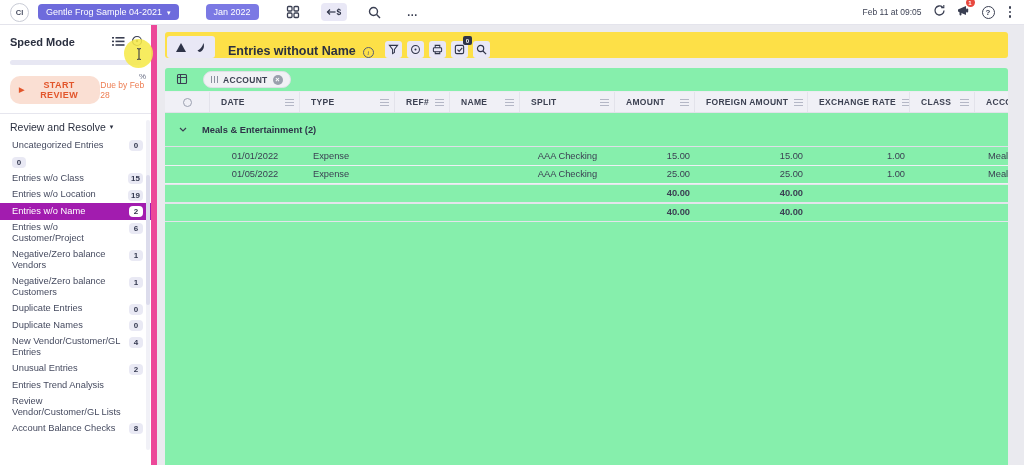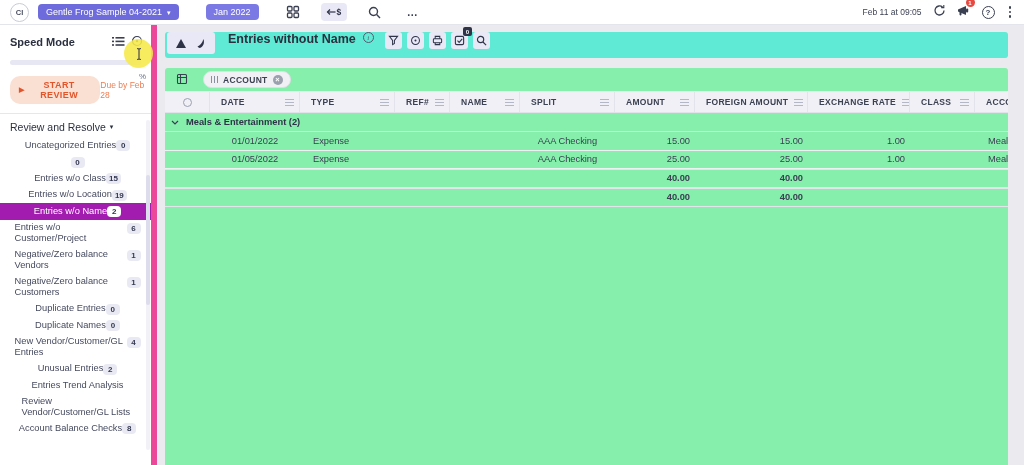--- a/index.html
+++ b/index.html
@@ -31,55 +31,55 @@
   .progress { margin:5px 10px 0 10px; height:5px; background:#e7e7f3; border-radius:3px; position:relative; }
   .pct-label { position:absolute; top:47px; right:5px; font-size:8px; color:#6a6f85; }
   .review-row { display:flex; align-items:center; margin:11px 4px 0 10px; }
   .start-btn { background:#fadfd3; color:#e2552b; border:none; border-radius:10px; font-family:inherit; font-size:9px; font-weight:bold; letter-spacing:.4px; padding:4px 12px 4px 9px; display:flex; align-items:center; gap:5px; cursor:pointer; }
   .play { font-size:7px; }
   .due { margin-left:auto; font-size:8.5px; color:#ed7d52; }
   .sb-divider { border-top:1px solid #e6e6ee; margin-top:9px; }
   .section-title { font-size:10.5px; font-weight:normal; color:#2b3040; padding:7px 10px 4px 10px; display:flex; align-items:center; gap:4px; }
   .sb-caret { font-size:7px; color:#2b3040; }
   .sb-list { }
-  .sb-item { display:flex; justify-content:center; align-items:flex-start; padding:2.5px 8px 2.5px 12px; font-size:9.3px; color:#454a5f; line-height:11px; cursor:pointer; }
+  .sb-item { display:flex; justify-content:space-between; align-items:flex-start; padding:2.5px 8px 2.5px 12px; font-size:9.3px; color:#454a5f; line-height:11px; cursor:pointer; }
   .sb-item .lbl { max-width:112px; }
   .sb-item .cnt { min-width:14px; text-align:center; background:#e9e9f4; color:#343950; border-radius:4px; font-size:8px; font-weight:bold; padding:1px 3px; line-height:9px; margin-top:0.5px; }
   .sb-item.selected { background:#a21caf; color:#fff; }
   .sb-item.selected .cnt { background:#fff; color:#2e3348; }
   .sb-scroll { position:absolute; right:1px; top:95px; bottom:15px; width:4px; background:#f1f1f7; border-radius:2px; }
   .sb-thumb { position:absolute; right:1px; top:150px; height:130px; width:4px; background:#dcdcec; border-radius:2px; }
 
   
   .cursor-hl { position:absolute; left:124px; top:39px; width:29px; height:29px; border-radius:50%; background:rgba(246,233,74,.88); z-index:40; display:flex; align-items:center; justify-content:center; pointer-events:none; }
 
   
   .main { position:absolute; left:157px; top:25px; right:0; bottom:0; }
-  .toolbar-card { position:absolute; left:8px; top:7px; width:843px; height:26px; background:#5eead4; border-radius:3px; display:flex; align-items:flex-start; padding:0 8px 0 2px; }
+  .toolbar-card { position:absolute; left:8px; top:7px; width:843px; height:26px; background:#fde047; border-radius:3px; display:flex; align-items:flex-end; padding:0 8px 0 2px; }
   .tool-left { width:48px; height:22px; background:#e9e8f6; border-radius:3px; display:flex; align-items:center; justify-content:center; gap:9px; }
   .main-title { font-size:12.5px; font-weight:bold; color:#2b3040; margin-left:13px; }
   .info-circle { width:11px; height:11px; border:1px solid #565b70; border-radius:50%; font-size:7px; color:#565b70; display:flex; align-items:center; justify-content:center; margin-left:7px; font-style:italic; font-family:"Liberation Serif",serif; }
   .tb-icons { display:flex; align-items:center; gap:5px; margin-left:11px; }
   .sq-btn { width:17px; height:17px; background:#e9e8f6; border-radius:3px; display:flex; align-items:center; justify-content:center; position:relative; cursor:pointer; }
   .dark-badge { position:absolute; top:-5px; right:-4px; min-width:9px; height:9px; background:#2e3348; color:#fff; font-size:6px; border-radius:2px; display:flex; align-items:center; justify-content:center; font-weight:bold; padding:0 1px; }
 
   .table-card { position:absolute; left:8px; top:43px; width:843px; bottom:0; background:#86efac; border-radius:3px 3px 0 0; overflow:hidden; }
   .chip-row { height:24px; border-bottom:1px solid #ececf2; display:flex; align-items:center; padding-left:11px; gap:15px; }
   .chip { display:flex; align-items:center; gap:5px; background:#f1f1f5; border:1px solid #dfdfe7; border-radius:10px; padding:2.5px 7px; font-size:8.5px; font-weight:bold; color:#3c4152; letter-spacing:.3px; cursor:pointer; }
   .bars { display:inline-block; width:7px; height:7px; background:repeating-linear-gradient(to right,#8a8f9e 0 1px,transparent 1px 3px); }
   .chip-x { width:10px; height:10px; border-radius:50%; background:#9aa0ad; color:#fff; font-size:7.5px; display:flex; align-items:center; justify-content:center; line-height:1; }
 
   .tgrid { display:grid; grid-template-columns:45px 90px 95px 55px 70px 95px 80px 113px 102px 65px 120px; width:930px; align-items:center; }
   .thead { background:#f0f0f6; height:21px; border-bottom:1px solid #e2e2ea; }
   .th { display:flex; align-items:center; justify-content:space-between; padding:0 5px 0 11px; font-size:8.5px; font-weight:bold; color:#3c4152; letter-spacing:.3px; height:100%; border-right:1px solid #e3e3eb; white-space:nowrap; overflow:hidden; }
   .th.first { justify-content:center; padding:0; }
   .grip { width:9px; height:7px; background:repeating-linear-gradient(to bottom,#b4b7c6 0 1px,transparent 1px 3px); flex:0 0 auto; margin-left:6px; }
   .sel-circle { width:9px; height:9px; border:1.2px solid #9ba0b0; border-radius:50%; }
 
-  .group-row { height:19px; border-bottom:1px solid #dfdfe8; display:flex; align-items:center; padding-left:6px; gap:7px; font-size:9.3px; font-weight:bold; color:#2e3348; }
+  .group-row { height:34px; border-bottom:1px solid #dfdfe8; display:flex; align-items:center; padding-left:14px; gap:15px; font-size:9.3px; font-weight:bold; color:#2e3348; }
   .trow { height:18.5px; border-bottom:1px solid #eef0f4; font-size:9.3px; color:#3b4053; }
   .trow.total { font-weight:bold; border-bottom:1px solid #e4e4ec; border-top:1px solid #e4e4ec; }
   .td { padding:0 6px; white-space:nowrap; overflow:hidden; }
   .td.center { text-align:center; }
   .td.left { text-align:left; padding-left:13px; }
   .td.right { text-align:right; padding-right:5px; }
 </style>
 </head>
 <body>
 

